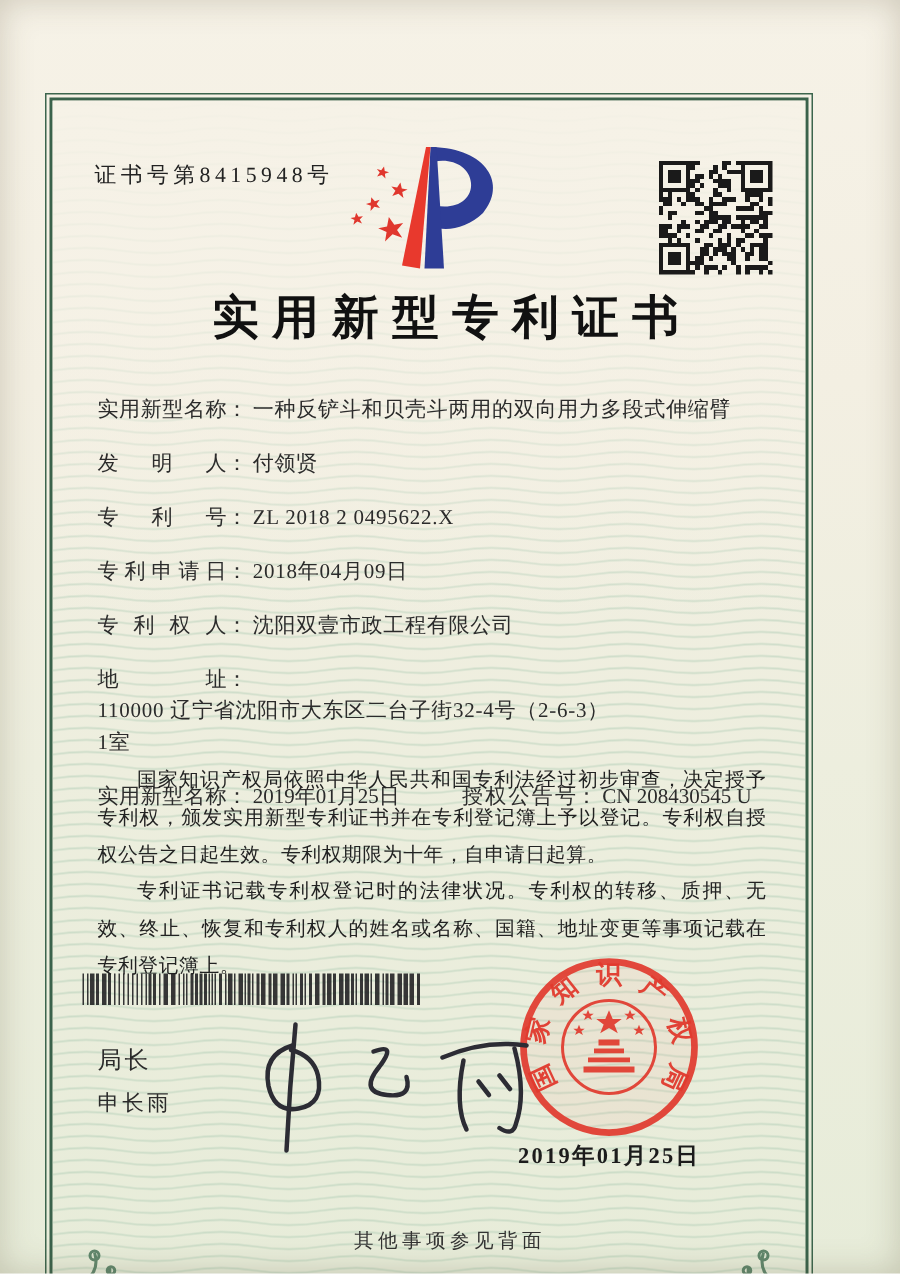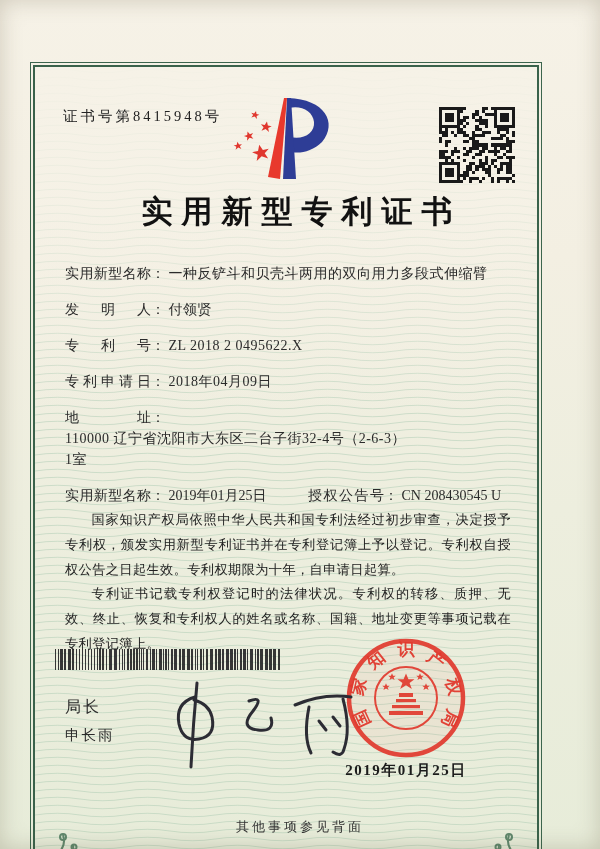--- a/index.html
+++ b/index.html
@@ -323,20 +323,24 @@
     </div>
     <div class="row">
       <span class="lbl">专利号</span><span class="colon">：</span>
       <span class="val">ZL 2018 2 0495622.X</span>
     </div>
     <div class="row">
       <span class="lbl">专利申请日</span><span class="colon">：</span>
       <span class="val">2018年04月09日</span>
     </div>
     <div class="row">
+      <span class="lbl">专利权人</span><span class="colon">：</span>
+      <span class="val">沈阳双壹市政工程有限公司</span>
+    </div>
+    <div class="row">
       <span class="lbl">地址</span><span class="colon">：</span>
       <span class="val">110000 辽宁省沈阳市大东区二台子街32-4号（2-6-3）1室</span>
     </div>
     <div class="row grant-row">
       <span>
         <span class="lbl">实用新型名称</span><span class="colon">：</span>
         <span>2019年01月25日</span>
       </span>
       <span class="grant-right">
         <span class="lbl">授权公告号</span><span class="colon">：</span>

